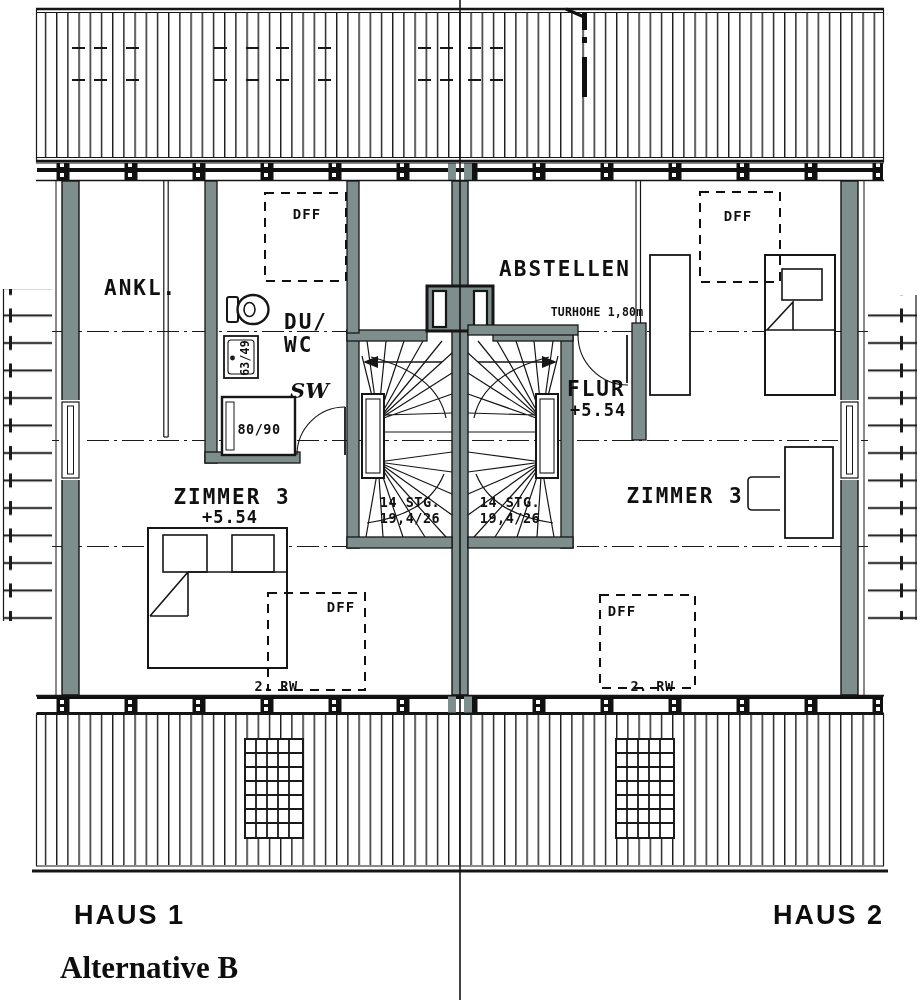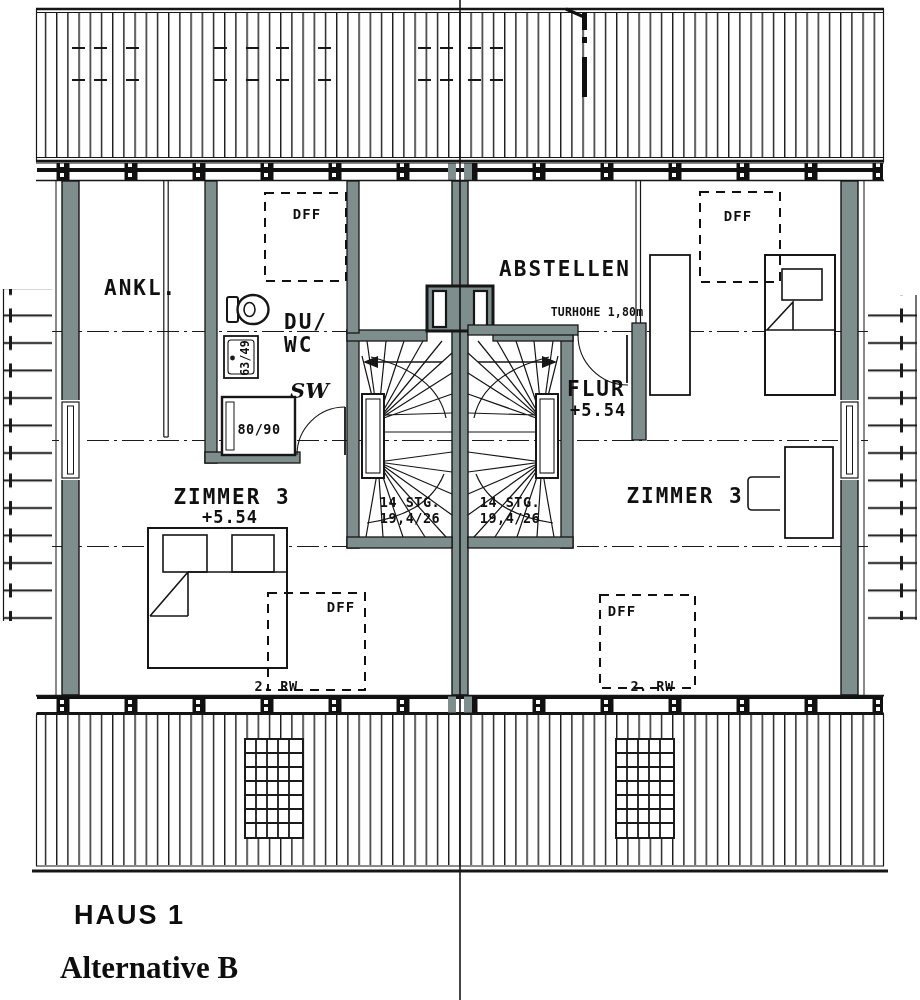--- a/index.html
+++ b/index.html
@@ -249,14 +249,15 @@
     <text class="t dff" x="738" y="221" text-anchor="middle">DFF</text>
     <text class="t dff" x="622" y="616" text-anchor="middle">DFF</text>
     <text class="t big" x="685" y="503" text-anchor="middle">ZIMMER 3</text>
     <text class="t sm" x="510" y="507" text-anchor="middle">14 STG.</text>
     <text class="t sm" x="510" y="523" text-anchor="middle">19,4/26</text>
     <text class="t sm" x="652" y="691" text-anchor="middle">2. RW</text>
   </g>
 </svg>
 
 <div class="haus" style="left:29px;top:900px;margin-left:45px;">HAUS 1</div>
+<div class="haus" style="left:700px;top:900px;width:184px;text-align:right;">HAUS 2</div>
 <div class="alt" style="left:44px;top:950px;">Alternative B</div>
 </div>
 
 </body></html>

